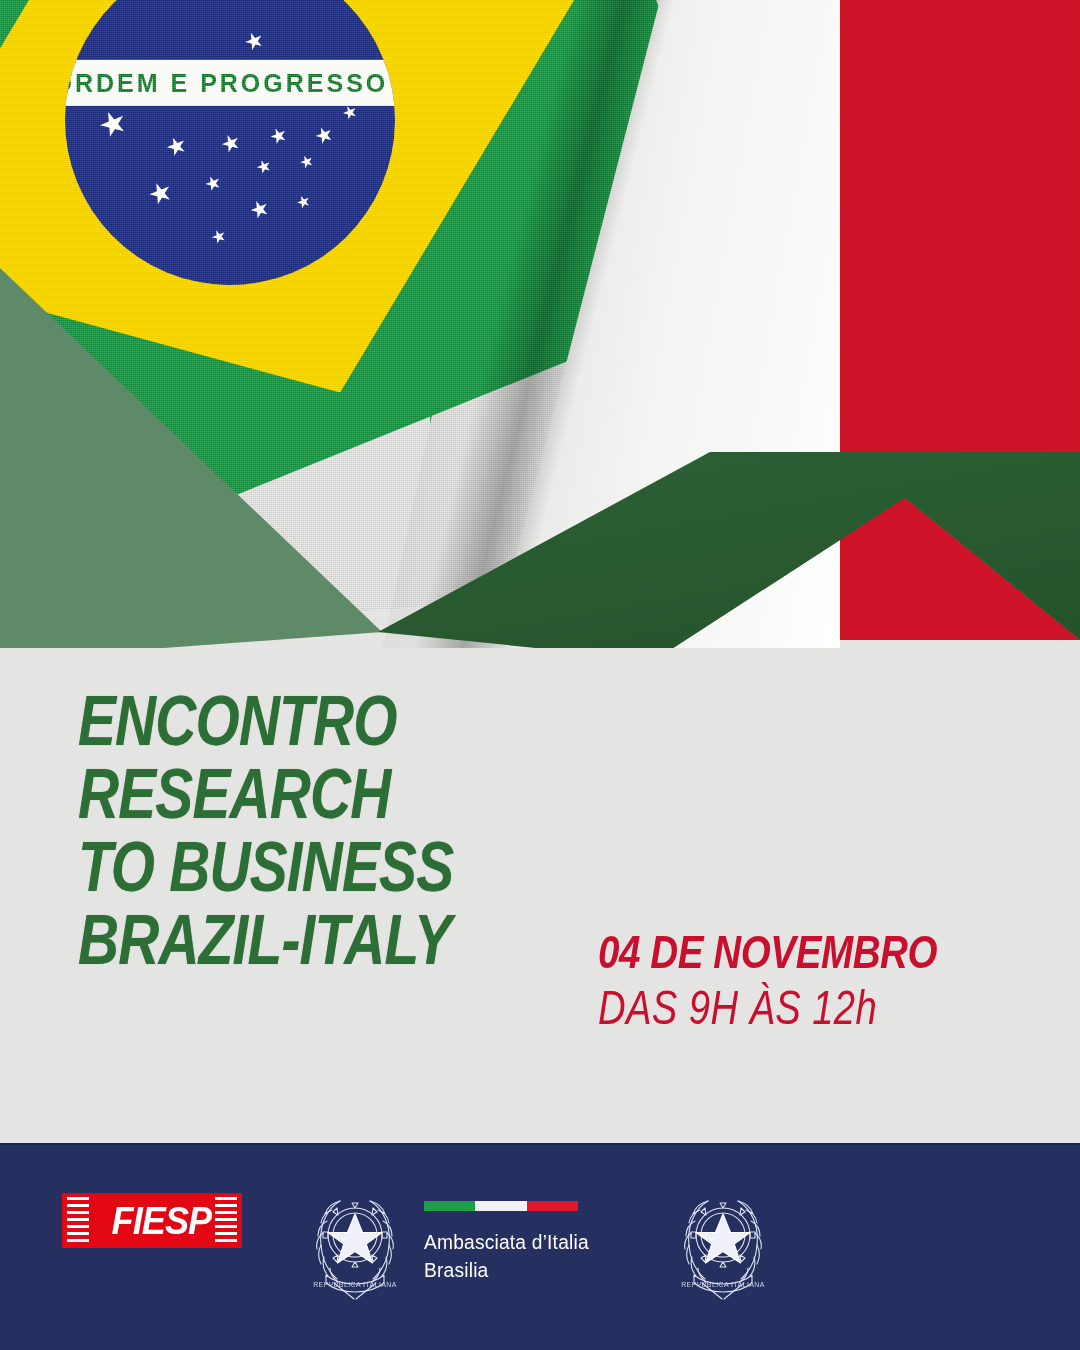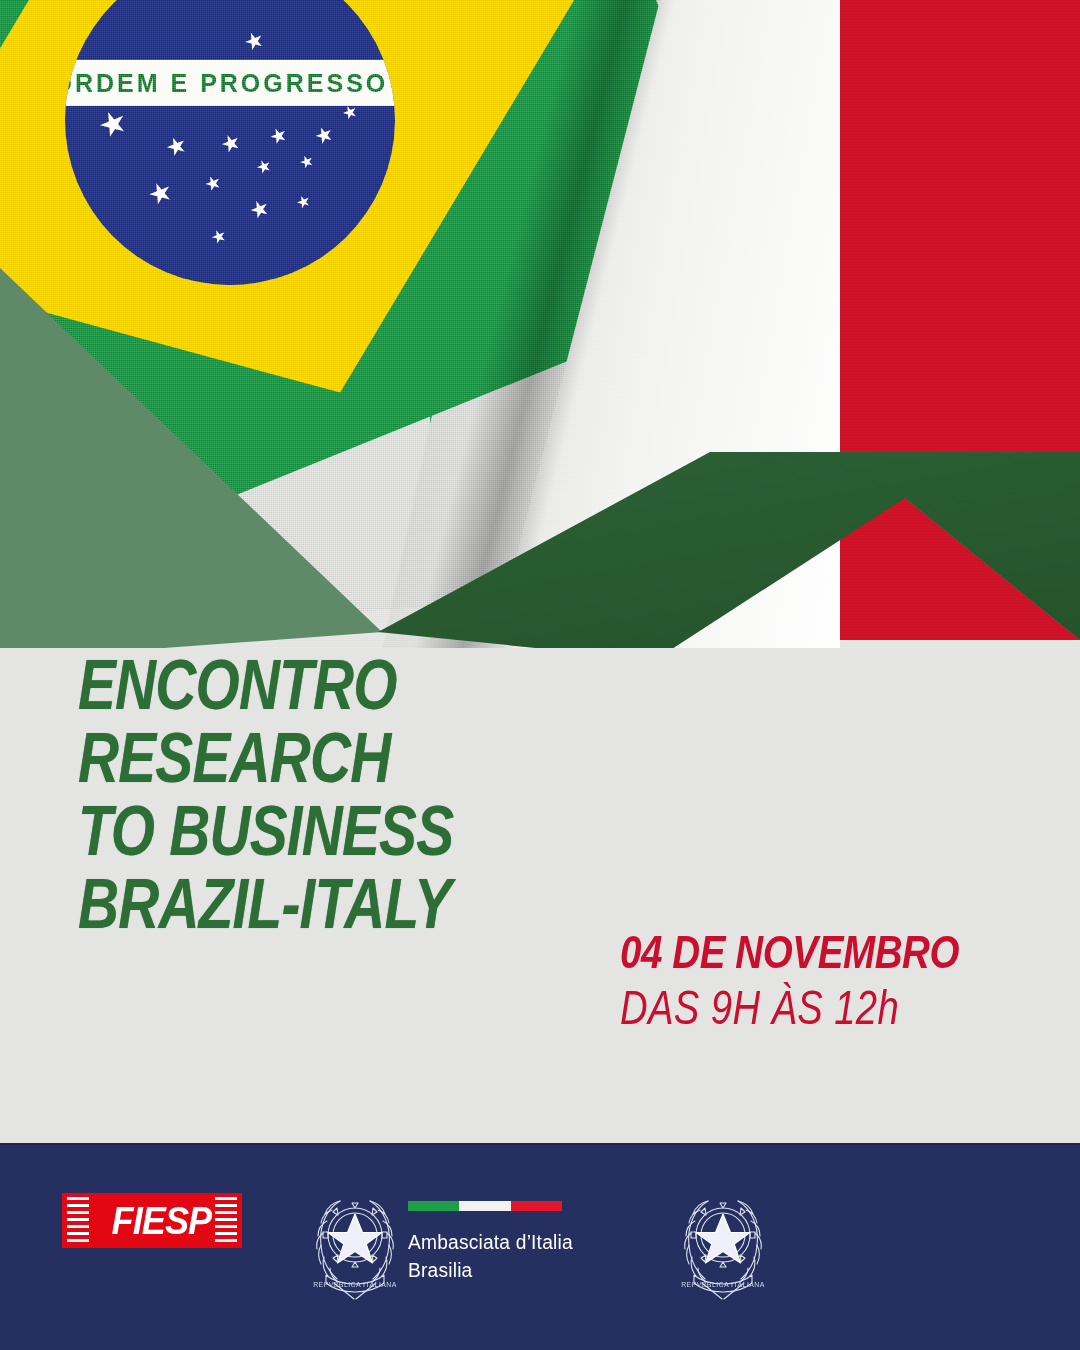--- a/index.html
+++ b/index.html
@@ -62,36 +62,36 @@
     clip-path:polygon(0 268px, 382px 632px, 0 660px);}
   .chev-sage2{position:absolute;inset:0;background:#5e8a68;
     clip-path:polygon(1080px 452px, 1080px 640px, 905px 498px);}
   .chev-dark{position:absolute;inset:0;
     background:linear-gradient(170deg,#3d7a4a 0%,#2d6337 55%,#245129 100%);
     clip-path:polygon(710px 452px, 928px 452px, 1080px 452px, 1080px 640px, 905px 498px, 655px 660px, 378px 632px);}
   .chev-light{position:absolute;inset:0;background:#e4e5e3;
     clip-path:polygon(0 648px, 1080px 648px, 1080px 680px, 0 680px);}
 
   
-  .headline{position:absolute;left:78px;top:650px;width:470px;}
+  .headline{position:absolute;left:78px;top:686px;width:470px;}
   .headline .hl{
     color:#2d6e36;
     font-family:"Liberation Sans", sans-serif;
     font-weight:700;font-style:italic;
     font-size:71px;line-height:.985;
     letter-spacing:-1px;
     transform:scaleX(.80);transform-origin:left center;
     white-space:nowrap;
     margin:0 0 3px 0;
     text-shadow:0 0 1px rgba(45,110,54,.5);
   }
   .headline .hl.l3,.headline .hl.l4{font-size:71px;}
 
   
-  .dateblock{position:absolute;left:598px;top:928px;margin-left:22px;}
+  .dateblock{position:absolute;left:598px;top:928px;}
   .dateblock .d1{
     color:#c8102e;font-family:"Liberation Sans",sans-serif;
     font-weight:700;font-style:italic;font-size:47px;line-height:1;
     letter-spacing:-.5px;transform:scaleX(.82);transform-origin:left center;white-space:nowrap;
   }
   .dateblock .d2{
     color:#c8102e;font-family:"Liberation Sans",sans-serif;
     font-weight:400;font-style:italic;font-size:49px;line-height:1.08;
     letter-spacing:.5px;transform:scaleX(.78);transform-origin:left center;white-space:nowrap;
     margin-top:6px;
@@ -105,21 +105,21 @@
   
   .fiesp{position:absolute;left:62px;top:48px;width:180px;height:55px;background:#e30613;
     display:flex;align-items:center;justify-content:center;overflow:hidden;padding-left:19px;}
   .fiesp .word{color:#fff;font-family:"Liberation Sans",sans-serif;font-weight:700;font-style:italic;
     font-size:38px;letter-spacing:-1px;transform:scaleX(.95);line-height:1;z-index:2;}
   .fiesp .ticks{position:absolute;top:4px;width:22px;height:47px;
     background:repeating-linear-gradient(180deg,#fff 0 3px,#e30613 3px 7px);}
   .fiesp .ticks.l{left:5px;} .fiesp .ticks.r{right:5px;}
 
   
-  .inst{position:absolute;top:38px;display:flex;align-items:flex-start;gap:8px;}
+  .inst{position:absolute;top:38px;display:flex;align-items:flex-start;gap:24px;}
   .inst.emb{left:310px;}
   .inst.cons{left:678px;}
   .emblem{width:90px;height:118px;flex:0 0 90px;}
   .inst-txt{padding-top:18px;}
   .tricolor{display:flex;width:154px;height:10px;margin-bottom:18px;}
   .tricolor i{flex:1;display:block;}
   .tricolor .g{background:#1e9e46;} .tricolor .w{background:#f2f2f2;} .tricolor .r{background:#e3172b;}
   .inst.cons .tricolor{width:214px;}
   .inst-line{color:#ffffff;font-family:"Liberation Sans",sans-serif;font-size:20px;
     line-height:1.38;letter-spacing:.2px;white-space:nowrap;transform:scaleX(.96);transform-origin:left center;}

